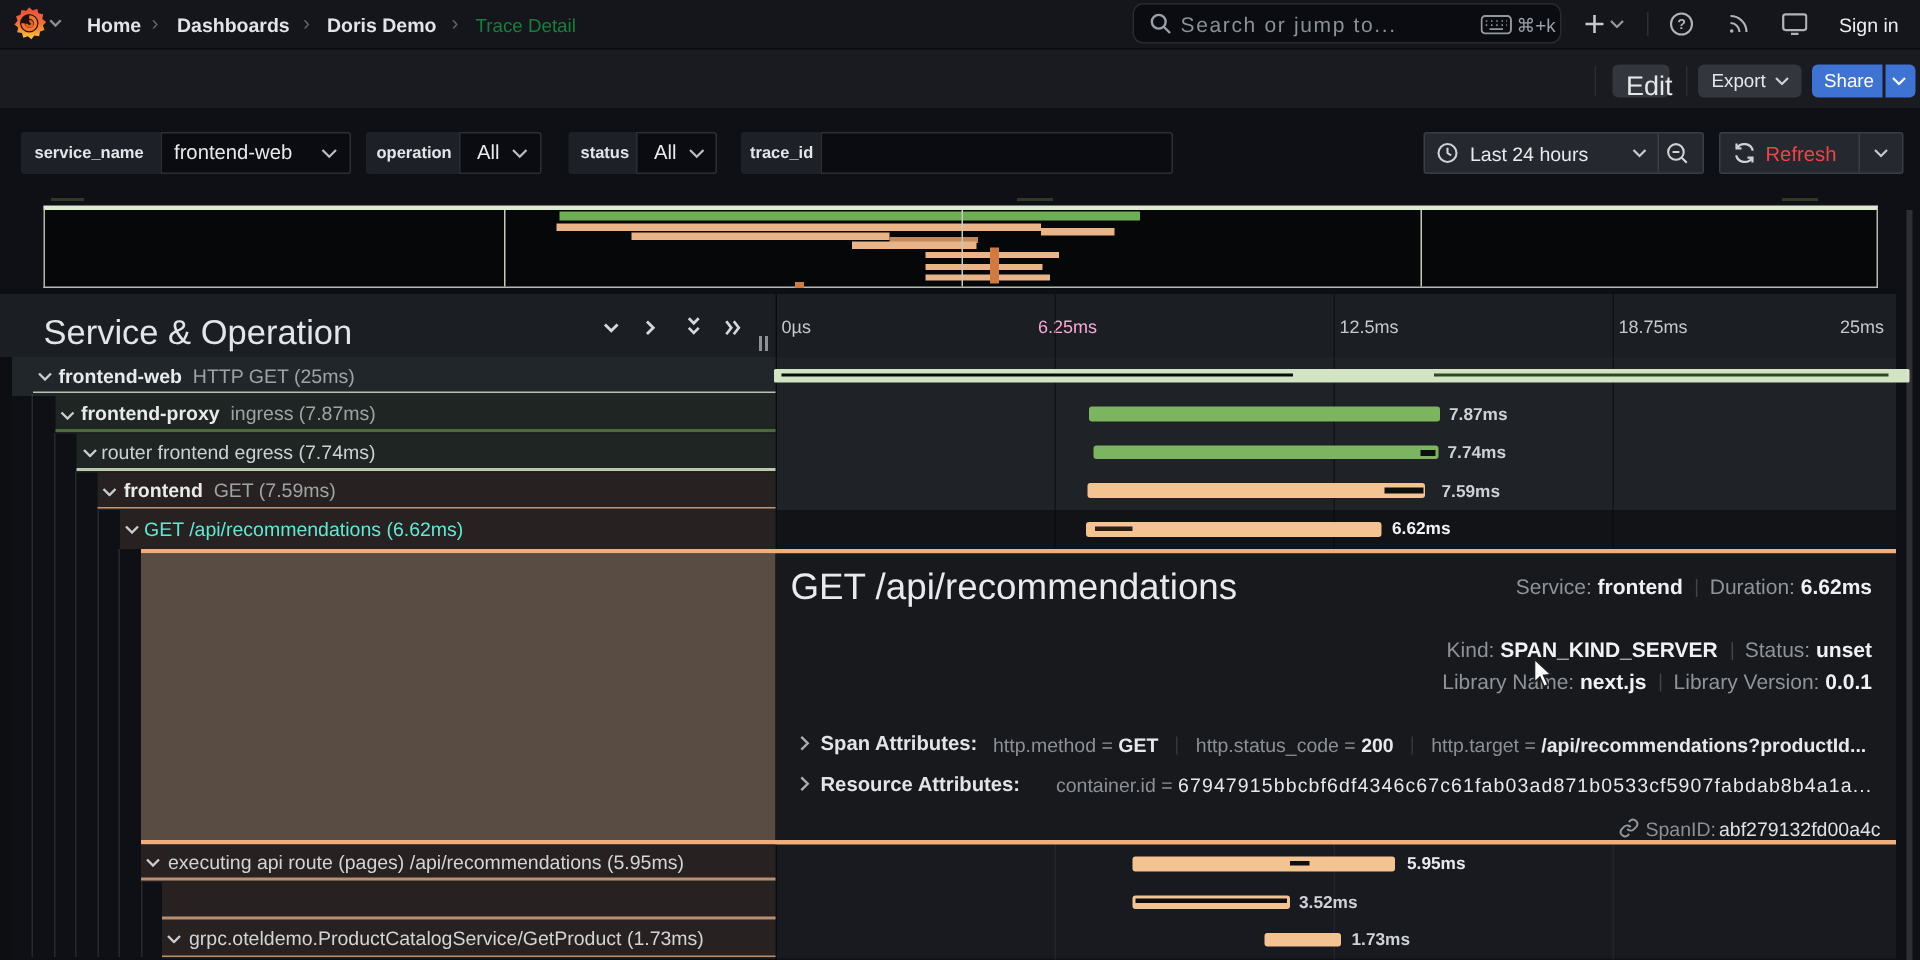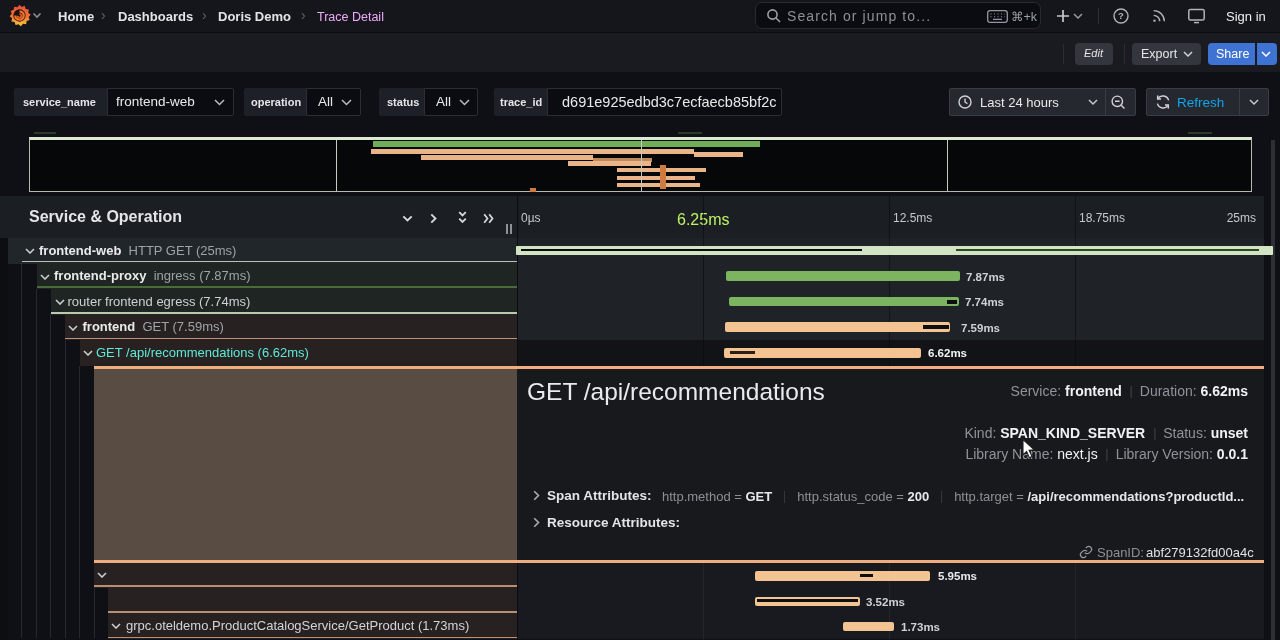--- a/index.html
+++ b/index.html
@@ -30,21 +30,21 @@
 </svg>
 <svg class="a" style="left:32px;top:12px" width="10" height="7" viewBox="0 0 10 7">
       <path d="M1.5 1.5l3.5 3.5 3.5-3.5" fill="none" stroke="#8a8d93" stroke-width="1.6"></path>
     </svg>
 <div class="txt" style="left:58px;top:9px;font-size:13px;font-weight:700;color:#e3e4e7;">Home</div>
 <div class="txt" style="left:101px;top:7px;font-size:14px;color:#62656b;">›</div>
 <div class="txt" style="left:118px;top:9px;font-size:13px;font-weight:700;color:#e3e4e7;">Dashboards</div>
 <div class="txt" style="left:202px;top:7px;font-size:14px;color:#62656b;">›</div>
 <div class="txt" style="left:218px;top:9px;font-size:13px;font-weight:700;color:#e3e4e7;">Doris Demo</div>
 <div class="txt" style="left:301px;top:7px;font-size:14px;color:#62656b;">›</div>
-<div class="txt" style="left:317px;top:9.5px;font-size:12.5px;font-weight:400;color:#f0abfc;">Trace Detail</div>
+<div class="txt" style="left:317px;top:9.5px;font-size:12.5px;font-weight:400;color:#15803d;">Trace Detail</div>
 
 <div class="a" style="left:755px;top:2px;width:286px;height:27px;background:#0a0c11;border:1px solid #272a31;border-radius:7px;box-sizing:border-box;"></div>
 <svg class="a" style="left:766px;top:8px" width="16" height="16" viewBox="0 0 16 16">
       <circle cx="6.5" cy="6.5" r="4.6" fill="none" stroke="#9ba0a8" stroke-width="1.6"></circle>
       <path d="M10 10l4 4" stroke="#9ba0a8" stroke-width="1.6"></path>
     </svg>
 <div class="txt" style="left:787px;top:7.5px;font-size:14px;letter-spacing:1.1px;color:#8b9097;">Search or jump to...</div>
 <svg class="a" style="left:987px;top:9.5px" width="21" height="13" viewBox="0 0 21 13">
       <rect x="0.7" y="0.7" width="19.6" height="11.6" rx="2.4" fill="none" stroke="#9398a0" stroke-width="1.3"></rect>
       <path d="M3.5 4h1M7 4h1M10.5 4h1M14 4h1M17 4h0.5M3.5 6.7h1M7 6.7h1M10.5 6.7h1M14 6.7h1M17 6.7h0.5M6 9.4h9" stroke="#9398a0" stroke-width="1.1"></path>
@@ -68,21 +68,21 @@
     </svg>
 <svg class="a" style="left:1188px;top:8px" width="17" height="16" viewBox="0 0 17 16">
       <rect x="0.8" y="1.5" width="15.4" height="10.5" rx="1.6" fill="none" stroke="#b0b4ba" stroke-width="1.5"></rect>
       <path d="M6 14.6h5" stroke="#b0b4ba" stroke-width="1.5"></path>
     </svg>
 <div class="txt" style="left:1226px;top:9px;font-size:13px;font-weight:500;color:#edeeef;">Sign in</div>
 
 <div class="a" style="left:0;top:33px;width:1280px;height:39px;background:#1a1b21;"></div>
 <div class="a" style="left:1063px;top:44px;width:1px;height:20px;background:#2a2d33;"></div>
 <div class="a" style="left:1075px;top:43px;width:38px;height:22px;background:#33363c;border-radius:4px;"></div>
-<div class="txt" style="left:1084px;top:47px;font-size:11px;font-weight:500;color:#e6e7e9;font-style:italic;">Edit</div>
+<div class="txt" style="left:1084px;top:47px;font-size:18px;font-weight:500;color:#e6e7e9;">Edit</div>
 <div class="a" style="left:1124px;top:44px;width:1px;height:20px;background:#2a2d33;"></div>
 <div class="a" style="left:1132px;top:43px;width:69px;height:22px;background:#33363c;border-radius:4px;"></div>
 <div class="txt" style="left:1141px;top:47px;font-size:12.5px;font-weight:500;color:#e6e7e9;">Export</div>
 <svg class="a" style="left:1183px;top:51px" width="10" height="6" viewBox="0 0 10 6">
       <path d="M1 1l4 4 4-4" fill="none" stroke="#cfd1d4" stroke-width="1.5"></path>
     </svg>
 <div class="a" style="left:1208px;top:43px;width:47px;height:22px;background:#3f73d3;border-radius:4px 0 0 4px;"></div>
 <div class="txt" style="left:1216px;top:47px;font-size:12.5px;font-weight:500;color:#fff;">Share</div>
 <div class="a" style="left:1256.5px;top:43px;width:20px;height:22px;background:#3f73d3;border-radius:0 4px 4px 0;"></div>
 <svg class="a" style="left:1261px;top:51px" width="10" height="6" viewBox="0 0 10 6">
@@ -109,21 +109,20 @@
 <div class="txt" style="left:387px;top:96px;font-size:11px;font-weight:700;color:#e4e5e8;">status</div>
 <div class="a" style="left:424px;top:88px;width:54px;height:28px;background:#0b0c11;border:1px solid #2b2e35;box-sizing:border-box;border-radius:0 2px 2px 0;"></div>
 <div class="txt" style="left:436px;top:94px;font-size:13.5px;font-weight:500;color:#e8e9ea;">All</div>
 <svg class="a" style="left:459px;top:99px" width="11" height="7" viewBox="0 0 11 7">
       <path d="M1 1l4.5 4.5L10 1" fill="none" stroke="#b9bcc1" stroke-width="1.5"></path>
     </svg>
 
 <div class="a" style="left:494px;top:88px;width:53px;height:28px;background:#1d2026;border-radius:2px 0 0 2px;"></div>
 <div class="txt" style="left:500px;top:96px;font-size:11px;font-weight:700;color:#e4e5e8;">trace_id</div>
 <div class="a" style="left:547px;top:88px;width:235px;height:28px;background:#0b0c11;border:1px solid #2b2e35;box-sizing:border-box;border-radius:0 2px 2px 0;overflow:hidden;"></div>
-<div class="txt" style="left:562px;top:93.5px;font-size:14.5px;color:#e8e9ea;width:214px;overflow:hidden;">d691e925edbd3c7ecfaecb85bf2c</div>
 
 <div class="a" style="left:949px;top:88px;width:187px;height:28px;background:#25282e;border:1px solid #3a3d44;box-sizing:border-box;border-radius:2px;"></div>
 <svg class="a" style="left:958px;top:95px" width="14" height="14" viewBox="0 0 14 14">
       <circle cx="7" cy="7" r="6" fill="none" stroke="#d0d2d5" stroke-width="1.4"></circle>
       <path d="M7 3.5V7l2.4 1.6" fill="none" stroke="#d0d2d5" stroke-width="1.4"></path>
     </svg>
 <div class="txt" style="left:980px;top:94.5px;font-size:13px;font-weight:500;color:#e8e9ea;">Last 24 hours</div>
 <svg class="a" style="left:1088px;top:99px" width="10" height="7" viewBox="0 0 10 7">
       <path d="M1 1l4 4 4-4" fill="none" stroke="#c6c9cd" stroke-width="1.5"></path>
     </svg>
@@ -131,21 +130,21 @@
 <svg class="a" style="left:1111px;top:95px" width="15" height="15" viewBox="0 0 15 15">
       <circle cx="6.3" cy="6.3" r="5.2" fill="none" stroke="#d0d2d5" stroke-width="1.4"></circle>
       <path d="M10.2 10.2l3.3 3.3M4 6.3h4.6" fill="none" stroke="#d0d2d5" stroke-width="1.4"></path>
     </svg>
 
 <div class="a" style="left:1146px;top:88px;width:123px;height:28px;background:#25282e;border:1px solid #3a3d44;box-sizing:border-box;border-radius:2px;"></div>
 <svg class="a" style="left:1155px;top:94px" width="16" height="16" viewBox="0 0 16 16">
       <path d="M13.6 6.4A6 6 0 002.9 4.6M2.4 9.6a6 6 0 0010.7 1.8" fill="none" stroke="#d0d2d5" stroke-width="1.5"></path>
       <path d="M2.7 1.6v3.3H6M13.3 14.4v-3.3H10" fill="none" stroke="#d0d2d5" stroke-width="1.5"></path>
     </svg>
-<div class="txt" style="left:1177px;top:94.5px;font-size:13.5px;font-weight:500;color:#0ea5e9;text-align:center;">Refresh</div>
+<div class="txt" style="left:1177px;top:94.5px;font-size:13.5px;font-weight:500;color:#ef4444;text-align:center;">Refresh</div>
 <div class="a" style="left:1239px;top:89px;width:1px;height:26px;background:#3a3d44;"></div>
 <svg class="a" style="left:1249px;top:99px" width="10" height="7" viewBox="0 0 10 7">
       <path d="M1 1l4 4 4-4" fill="none" stroke="#c6c9cd" stroke-width="1.5"></path>
     </svg>
 
 <div class="a" style="left:34px;top:132px;width:22px;height:2px;background:#2e3a28;"></div>
 <div class="a" style="left:678px;top:132px;width:24px;height:2px;background:#2e3a28;"></div>
 <div class="a" style="left:1188px;top:132px;width:24px;height:2px;background:#2e3a28;"></div>
 <div class="a" style="left:29px;top:137px;width:1223px;height:55px;background:#060708;border:1px solid #b5bab0;border-top:3px solid #dcead4;box-sizing:border-box;"></div>
 <div class="a" style="left:373px;top:141px;width:387px;height:6px;background:#6fae57;"></div>
@@ -157,37 +156,37 @@
 <div class="a" style="left:617px;top:167.5px;width:89px;height:4px;background:#e8b488;"></div>
 <div class="a" style="left:617px;top:175.5px;width:78px;height:4px;background:#e8b488;"></div>
 <div class="a" style="left:617px;top:183px;width:83px;height:4px;background:#e8b488;"></div>
 <div class="a" style="left:660px;top:165px;width:6px;height:24px;background:#cf7a3e;"></div>
 <div class="a" style="left:530px;top:188px;width:6px;height:3.5px;background:#cf7a3e;"></div>
 <div class="a" style="left:336px;top:140px;width:1px;height:51px;background:#c6c9bd;"></div>
 <div class="a" style="left:641px;top:140px;width:1px;height:51px;background:#c6c9bd;"></div>
 <div class="a" style="left:947px;top:140px;width:1px;height:51px;background:#c6c9bd;"></div>
 
 <div class="a" style="left:0;top:196px;width:1264px;height:42px;background:#1b1f24;"></div>
-<div class="txt" style="left:29px;top:208px;font-size:16px;font-weight:700;color:#e3e5e7;">Service &amp; Operation</div>
+<div class="txt" style="left:29px;top:208px;font-size:23px;font-weight:400;color:#e3e5e7;">Service &amp; Operation</div>
 <svg class="a" style="left:401.5px;top:214.5px" width="11" height="7" viewBox="0 0 11 7">
       <path d="M1.3 1.3L5.5 5.5l4.2-4.2" fill="none" stroke="#d6d8da" stroke-width="1.9"></path>
     </svg>
 <svg class="a" style="left:429.5px;top:213px" width="7" height="11" viewBox="0 0 7 11">
       <path d="M1.3 1.3L5.5 5.5l-4.2 4.2" fill="none" stroke="#d6d8da" stroke-width="1.9"></path>
     </svg>
 <svg class="a" style="left:458px;top:211px" width="9" height="14" viewBox="0 0 9 14">
       <path d="M1.2 1.2L4.5 4.5l3.3-3.3M1.2 7.6l3.3 3.3 3.3-3.3" fill="none" stroke="#d6d8da" stroke-width="1.8"></path>
     </svg>
 <svg class="a" style="left:482.5px;top:213px" width="11" height="11" viewBox="0 0 11 11">
       <path d="M1.2 1.2l3.3 4.3-3.3 4.3M6.2 1.2l3.3 4.3-3.3 4.3" fill="none" stroke="#d6d8da" stroke-width="1.8"></path>
     </svg>
 <div class="a" style="left:505.5px;top:224px;width:2.2px;height:10px;background:#8e9296;"></div>
 <div class="a" style="left:510.2px;top:224px;width:2.2px;height:10px;background:#8e9296;"></div>
 <div class="txt" style="left:521px;top:211px;font-size:12px;color:#c6c8cb;">0µs</div>
-<div class="txt" style="left:677px;top:211px;font-size:16px;color:#bef264;">6.25ms</div>
+<div class="txt" style="left:692px;top:211px;font-size:12px;color:#f9a8d4;">6.25ms</div>
 <div class="txt" style="left:893px;top:211px;font-size:12px;color:#c6c8cb;">12.5ms</div>
 <div class="txt" style="left:1079px;top:211px;font-size:12px;color:#c6c8cb;">18.75ms</div>
 <div class="txt" style="left:1256px;top:211px;font-size:12px;color:#c6c8cb;transform:translateX(-100%);">25ms</div>
 
 <div class="a" style="left:517px;top:238px;width:747px;height:128px;background:#1f2227;"></div>
 <div class="a" style="left:517px;top:340px;width:747px;height:26px;background:#111316;"></div>
 <div class="a" style="left:517px;top:562.5px;width:747px;height:76px;background:#181a1f;"></div>
 
 <div class="a" style="left:703px;top:196px;width:1px;height:170px;background:rgba(8,9,11,0.55);"></div>
 <div class="a" style="left:889px;top:196px;width:1px;height:170px;background:rgba(8,9,11,0.55);"></div>
@@ -255,51 +254,53 @@
 
 <div class="a" style="left:93.5px;top:366px;width:1170.5px;height:2.6px;background:#f0ad7d;"></div>
 <div class="a" style="left:93.5px;top:368.6px;width:423.5px;height:191.4px;background:#594d43;"></div>
 <div class="a" style="left:517px;top:368.6px;width:747px;height:191.4px;background:#17191d;"></div>
 <div class="a" style="left:93.5px;top:560px;width:1170.5px;height:2.6px;background:#f0ad7d;"></div>
 
 <div class="txt" style="left:527px;top:376.5px;font-size:24.5px;font-weight:500;line-height:30px;color:#e8eaec;">GET /api/recommendations</div>
 
 <div class="txt" style="left:1248px;top:383px;font-size:14px;color:#8f939a;transform:translateX(-100%);">Service: <b style="color:#f0f1f3;font-weight:700;">frontend</b><span style="display:inline-block;width:1px;height:12px;background:#41444a;margin:0 8px 0 9px;vertical-align:-2px;"></span>Duration: <b style="color:#f0f1f3;font-weight:700;">6.62ms</b></div>
 <div class="txt" style="left:1248px;top:425px;font-size:14px;color:#8f939a;transform:translateX(-100%);">Kind: <b style="color:#f0f1f3;font-weight:700;">SPAN_KIND_SERVER</b><span style="display:inline-block;width:1px;height:12px;background:#41444a;margin:0 8px 0 9px;vertical-align:-2px;"></span>Status: <b style="color:#f0f1f3;font-weight:700;">unset</b></div>
-<div class="txt" style="left:1248px;top:446px;font-size:14px;color:#8f939a;transform:translateX(-100%);">Library Name: <b style="color:#f0f1f3;font-weight:400;">next.js</b><span style="display:inline-block;width:1px;height:12px;background:#41444a;margin:0 8px 0 9px;vertical-align:-2px;"></span>Library Version: <b style="color:#f0f1f3;font-weight:700;">0.0.1</b></div>
+<div class="txt" style="left:1248px;top:446px;font-size:14px;color:#8f939a;transform:translateX(-100%);">Library Name: <b style="color:#f0f1f3;font-weight:700;">next.js</b><span style="display:inline-block;width:1px;height:12px;background:#41444a;margin:0 8px 0 9px;vertical-align:-2px;"></span>Library Version: <b style="color:#f0f1f3;font-weight:700;">0.0.1</b></div>
 
 <svg class="a" style="left:533px;top:490px" width="7" height="11" viewBox="0 0 7 11">
       <path d="M1.2 1.2l4.3 4.3-4.3 4.3" fill="none" stroke="#a9adb2" stroke-width="1.6"></path>
     </svg>
 <div class="txt" style="left:547px;top:488px;font-size:13.5px;font-weight:700;color:#e2e4e7;">Span Attributes:</div>
 <div class="txt" style="left:662px;top:489px;font-size:13px;color:#8c9096;">http.method&nbsp;=&nbsp;<b style="color:#e6e8ea;font-weight:700;">GET</b><span style="display:inline-block;width:1px;height:12px;background:#33363c;margin:0 12px;vertical-align:-2px;"></span>http.status_code&nbsp;=&nbsp;<b style="color:#e6e8ea;font-weight:700;">200</b><span style="display:inline-block;width:1px;height:12px;background:#33363c;margin:0 12px;vertical-align:-2px;"></span>http.target&nbsp;=&nbsp;<b style="color:#e6e8ea;font-weight:700;">/api/recommendations?productId...</b></div>
 <svg class="a" style="left:533px;top:517px" width="7" height="11" viewBox="0 0 7 11">
       <path d="M1.2 1.2l4.3 4.3-4.3 4.3" fill="none" stroke="#a9adb2" stroke-width="1.6"></path>
     </svg>
 <div class="txt" style="left:547px;top:515px;font-size:13.5px;font-weight:700;color:#e2e4e7;">Resource Attributes:</div>
+<div class="txt" style="left:704px;top:516px;font-size:13px;color:#8c9096;">container.id&nbsp;=&nbsp;<span style="color:#e6e8ea;letter-spacing:0.75px;">67947915bbcbf6df4346c67c61fab03ad871b0533cf5907fabdab8b4a1a...</span></div>
 
 <svg class="a" style="left:1079px;top:545px" width="14" height="14" viewBox="0 0 24 24">
       <path d="M10 13a5 5 0 007.5.5l3-3a5 5 0 00-7-7l-1.7 1.7M14 11a5 5 0 00-7.5-.5l-3 3a5 5 0 007 7l1.7-1.7" fill="none" stroke="#9298a0" stroke-width="2.2"></path>
     </svg>
 <div class="txt" style="left:1097px;top:545px;font-size:13px;color:#8c9096;">SpanID:</div>
 <div class="txt" style="left:1146px;top:545px;font-size:13px;color:#dfe1e4;">abf279132fd00a4c</div>
 
 <svg class="a" style="left:1021px;top:438px" width="17" height="22" viewBox="0 0 17 22">
       <path d="M2 1.5l11 10.2-4.9.6 2.9 6.2-2.6 1.2-2.8-6.3-3.6 3.5z" fill="#fff" stroke="#222" stroke-width="1.1"></path>
     </svg>
 
 <div class="a" style="left:94px;top:562.5px;width:423px;height:25px;background:#272221;"></div>
 <div class="a" style="left:108px;top:587.5px;width:409px;height:25.5px;background:#272221;"></div>
 <div class="a" style="left:108px;top:613px;width:409px;height:25.5px;background:#272221;"></div>
 <div class="a" style="left:94px;top:585.3px;width:423px;height:1.8px;background:#b98f6f;"></div>
 <div class="a" style="left:108px;top:611px;width:409px;height:1.8px;background:#b98f6f;"></div>
 <div class="a" style="left:108px;top:636.7px;width:409px;height:1.8px;background:#b98f6f;"></div>
 <svg class="a" style="left:97px;top:572px" width="10" height="6" viewBox="0 0 10 6">
       <path d="M1 1l4 4 4-4" fill="none" stroke="#c9ccd0" stroke-width="1.6"></path>
     </svg>
+<div class="txt" style="left:112px;top:567px;font-size:13px;line-height:16px;color:#d2d4d7;">executing api route (pages) /api/recommendations (5.95ms)</div>
 <svg class="a" style="left:111px;top:623px" width="10" height="6" viewBox="0 0 10 6">
       <path d="M1 1l4 4 4-4" fill="none" stroke="#c9ccd0" stroke-width="1.6"></path>
     </svg>
 <div class="txt" style="left:126px;top:617.7px;font-size:13px;line-height:16px;color:#d2d4d7;">grpc.oteldemo.ProductCatalogService/GetProduct (1.73ms)</div>
 
 <div class="a" style="left:755px;top:571px;width:175px;height:9.6px;background:#f4c392;border-radius:2px;"></div>
 <div class="a" style="left:860px;top:574px;width:13px;height:3.4px;background:#0c0e10;"></div>
 <div class="txt" style="left:938px;top:570px;font-size:11.5px;font-weight:700;color:#e8eaec;">5.95ms</div>
 <div class="a" style="left:755px;top:596.5px;width:105px;height:9px;background:#f4c392;border-radius:2px;"></div>
 <div class="a" style="left:757px;top:599.3px;width:101px;height:2.6px;background:#0c0e10;"></div>

